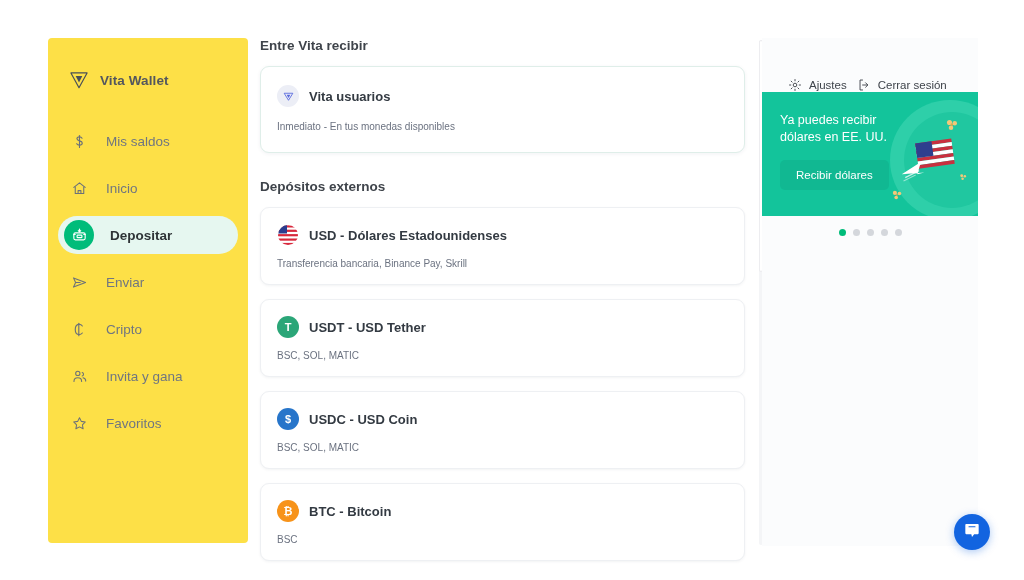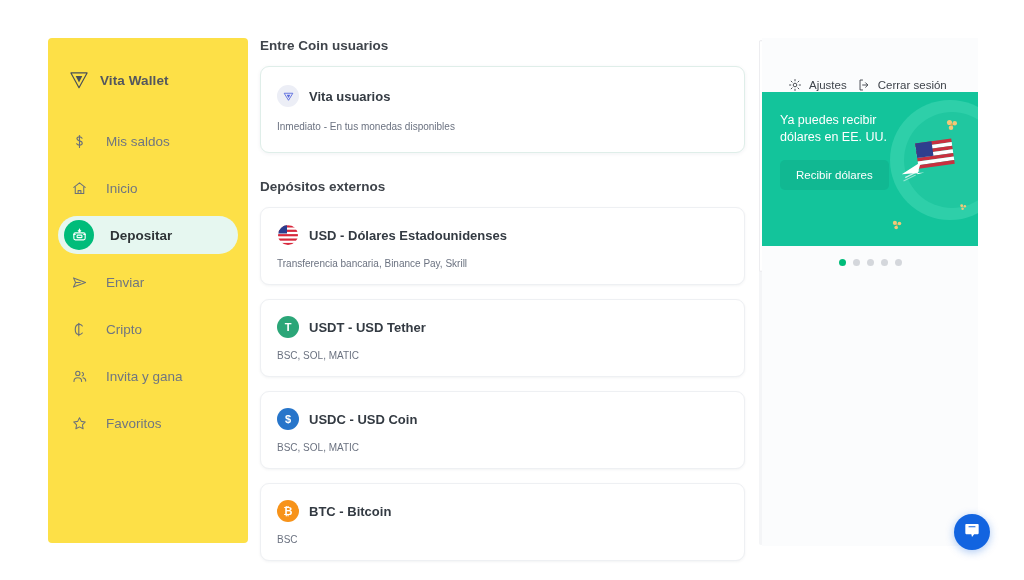--- a/index.html
+++ b/index.html
@@ -123,21 +123,21 @@
     background: #fbfcfd;
   }
   .topbar-item {
     display: flex; align-items: center; gap: 7px; cursor: pointer;
   }
   .topbar-label { font-size: 11.5px; color: #3f444b; }
   .topbar-ic { width: 14px; height: 14px; color: #3f444b; display:flex; }
 
   .banner {
     position: relative;
-    height: 154px;
+    height: 124px;
     background: #13c49b;
     overflow: hidden;
   }
   .banner-ring {
     position: absolute; right: -32px; top: 8px;
     width: 120px; height: 120px; border-radius: 50%;
     background: #2ecfa9;
   }
   .banner-ring2 {
     position: absolute; right: -22px; top: 20px;
@@ -273,21 +273,21 @@
           </svg>
         </span>
         <span class="nav-label">Favoritos</span>
       </div>
 
     </nav>
   </aside>
 
   <section class="main">
 
-    <h2 class="section-title">Entre Coin usuarios</h2>
+    <h2 class="section-title">Entre Vita recibir</h2>
 
     <div class="card vita">
       <div class="card-head">
         <span class="card-icon ic-vita">
           <svg viewBox="0 0 24 24" width="13" height="13" fill="none">
             <path d="M4 6h16L12 19 4 6z" stroke="#5566dd" stroke-width="1.6" stroke-linejoin="round"></path>
             <path d="M8.6 8.6h6.8L12 14.6 8.6 8.6z" fill="#5566dd"></path>
           </svg>
         </span>
         <span class="card-title">Vita usuarios</span>

